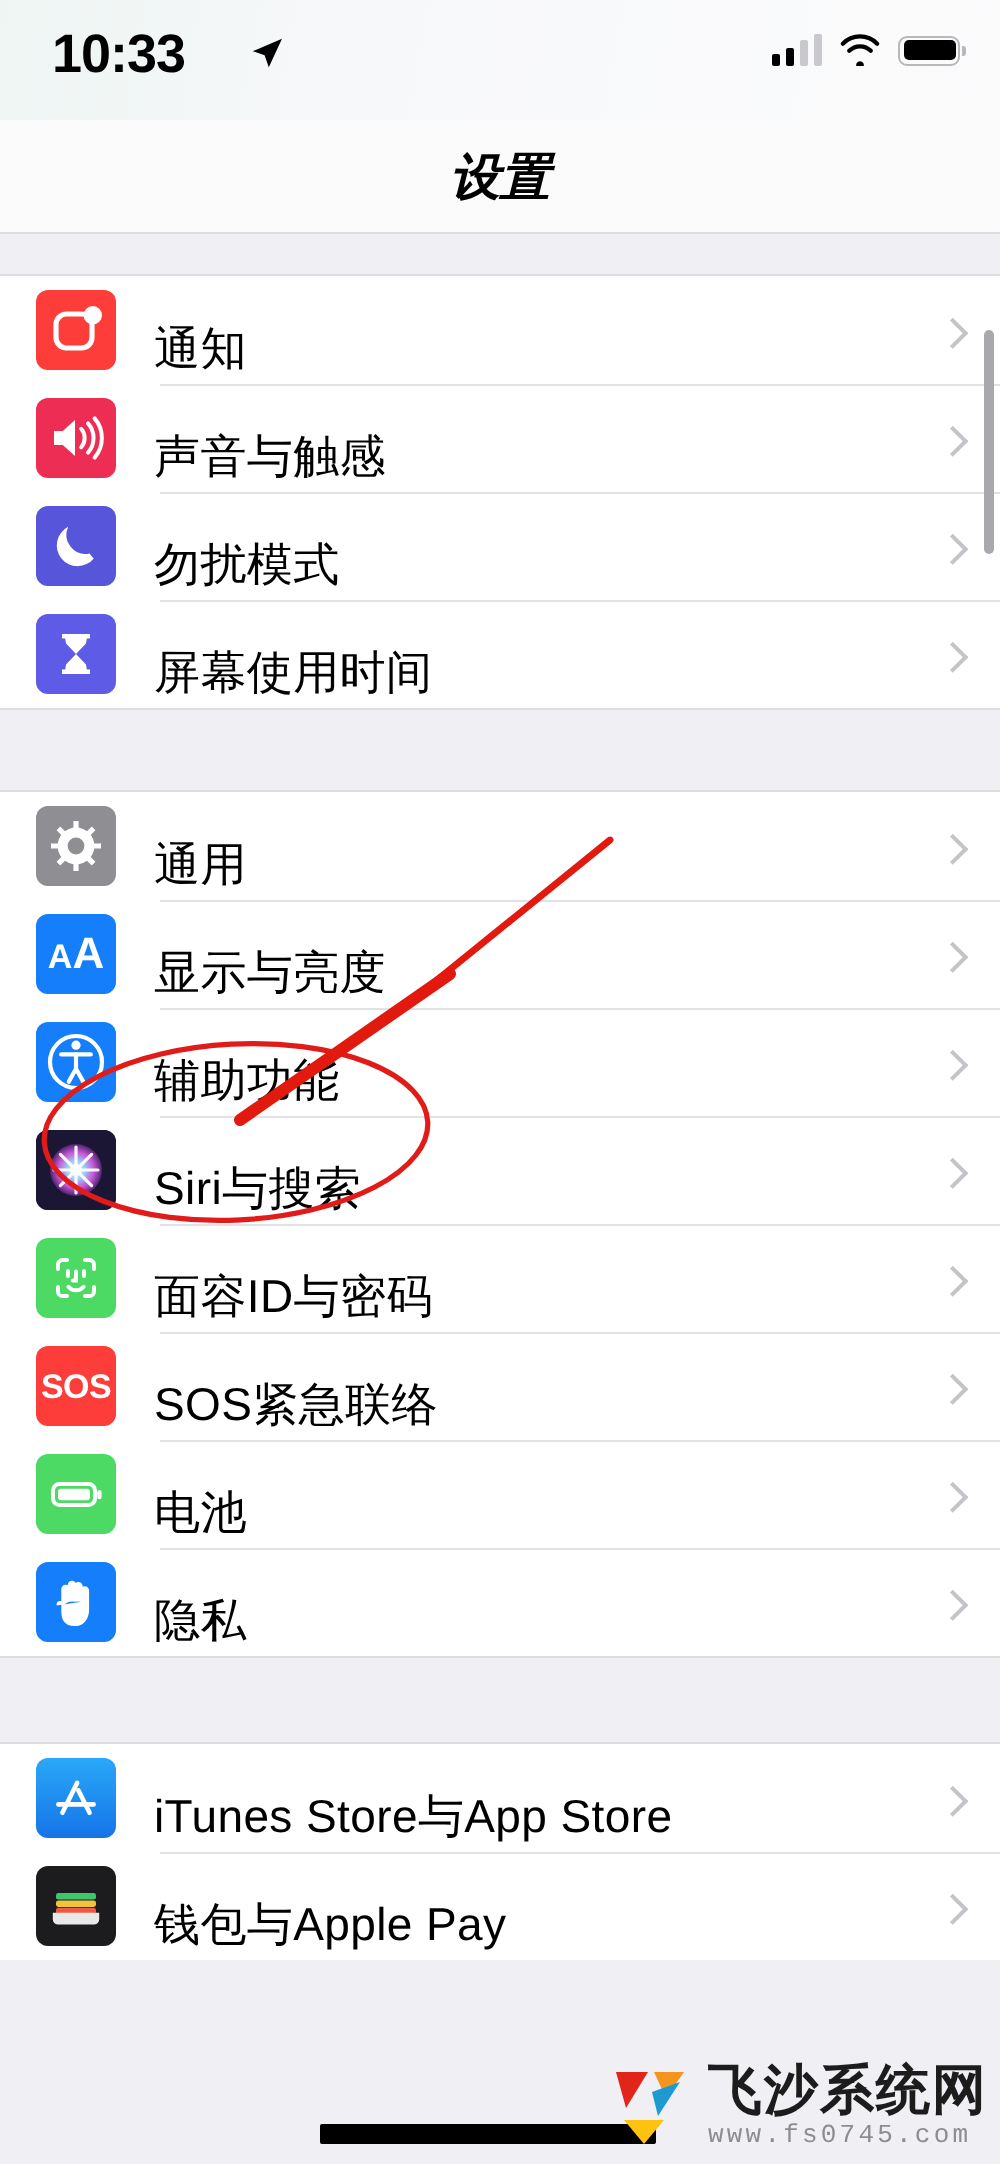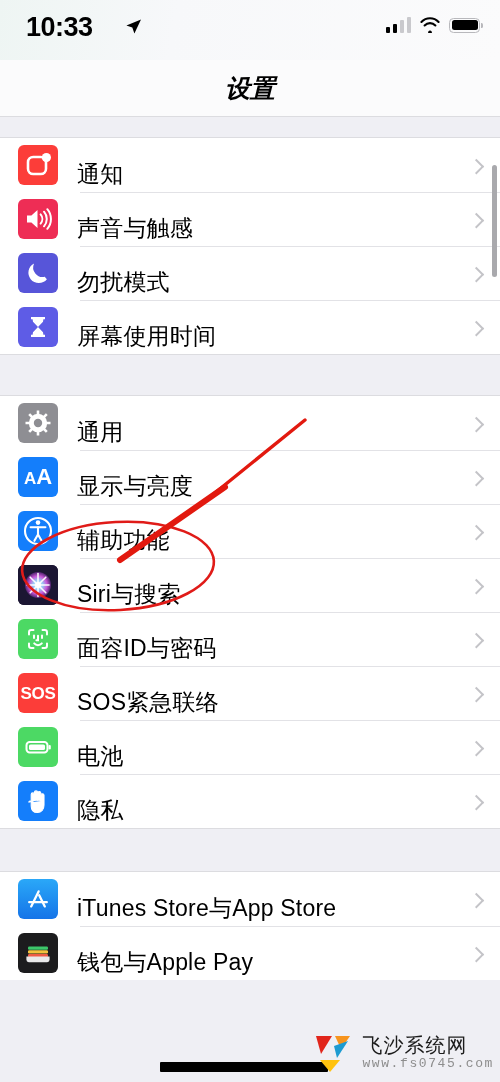--- a/index.html
+++ b/index.html
@@ -124,21 +124,21 @@
     width: 5px; height: 112px; border-radius: 3px;
     background: #a9a9ad;
   }
 
   
   .watermark {
     position: absolute; right: 6px; bottom: 6px;
     display: flex; align-items: center; gap: 6px;
   }
   .wm-text { display: flex; flex-direction: column; align-items: flex-start; }
-  .wm-main { font-size: 20px; font-weight: 400; color: #1c1c1c; letter-spacing: 1px; line-height: 1.05; }
+  .wm-main { font-size: 27px; font-weight: 700; color: #1c1c1c; letter-spacing: 1px; line-height: 1.05; }
   .wm-url { font-size: 13px; color: #8d8d8d; letter-spacing: 1.6px; font-family: "Liberation Mono", monospace; }
 </style>
 </head>
 <body>
 
 <div id="screen">
 
   <div class="statusbar">
     <div class="sb-time">10:33</div>
     <div class="sb-loc">

